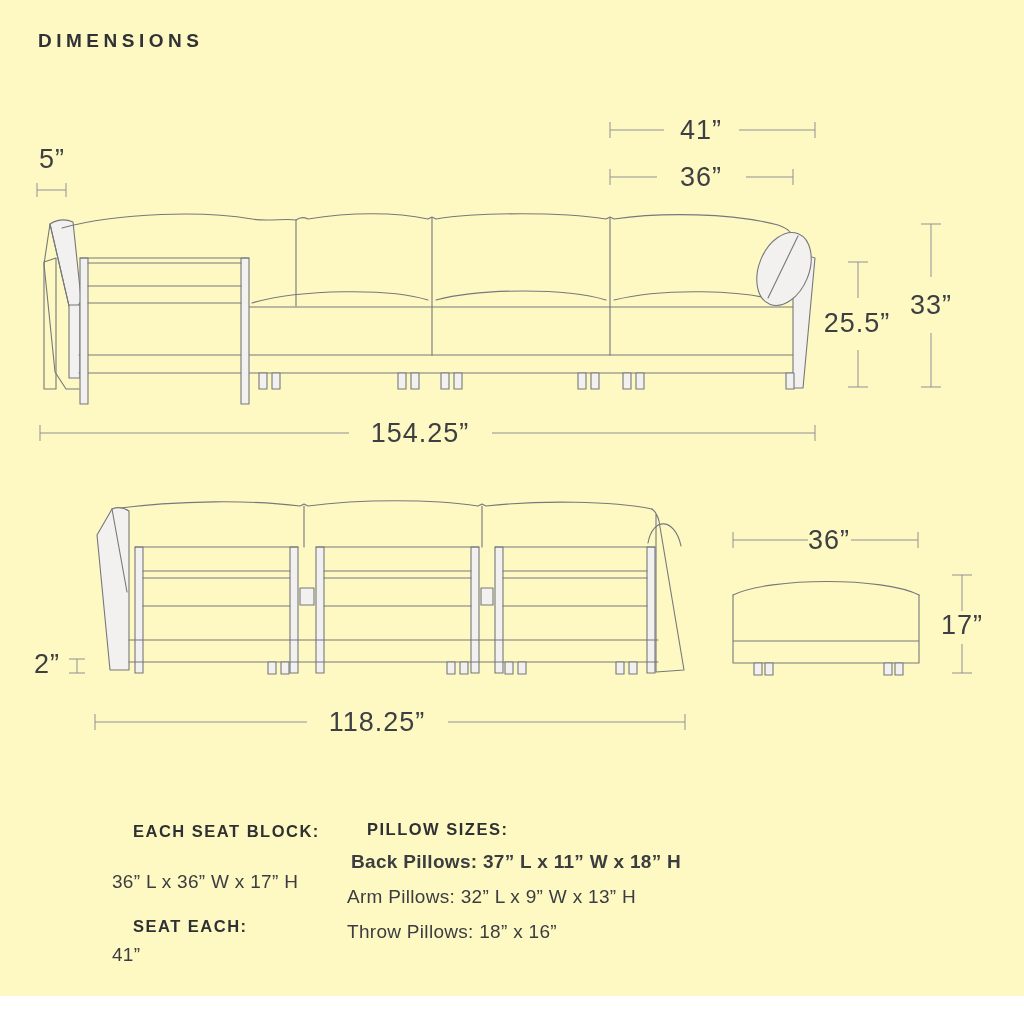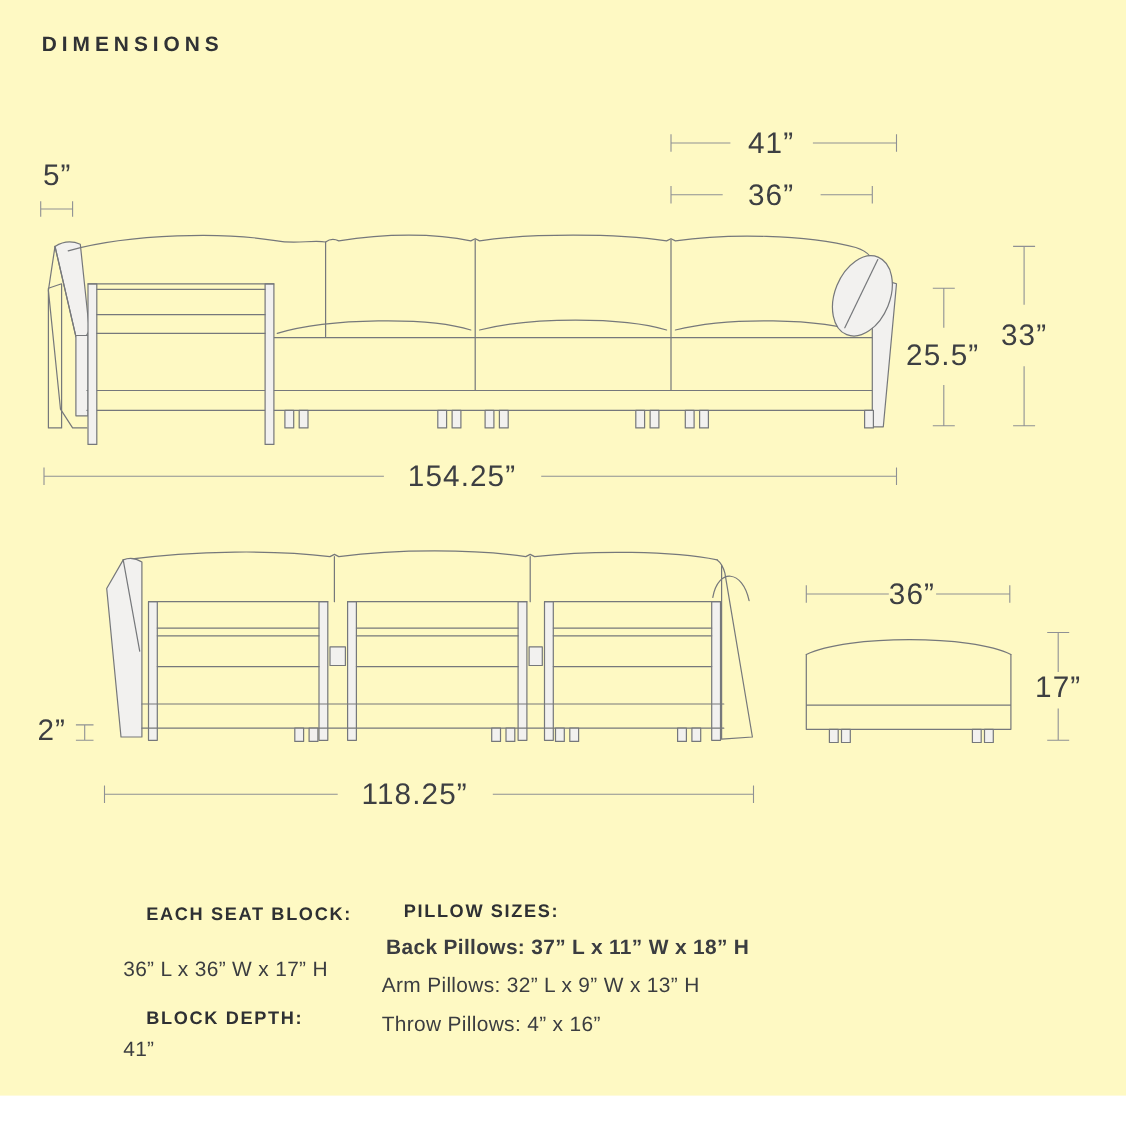--- a/index.html
+++ b/index.html
@@ -156,21 +156,21 @@
       <path d="M733,532 L733,548 M918,532 L918,548 M733,540 L808,540 M851,540 L918,540"></path>
       <path d="M952,575 L972,575 M952,673 L972,673 M962,575 L962,611 M962,644 L962,673"></path>
     </g>
     <text class="dimtext" text-anchor="middle" x="829" y="549">36”</text>
     <text class="dimtext" text-anchor="middle" x="962" y="634">17”</text>
   </svg>
 
   <div class="spec-label" style="left:113px;top:822px;">EACH SEAT BLOCK:</div>
   <div class="spec-value" style="left:112px;top:851px;margin-top:20px;">36” L x 36” W x 17” H</div>
 
-  <div class="spec-label" style="left:113px;top:917px;">BLOCK DEPTH:</div>
+  <div class="spec-label" style="left:113px;top:917px;">SEAT EACH:</div>
   <div class="spec-value" style="left:112px;top:944px;">41”</div>
 
   <div class="spec-label" style="left:347px;top:820px;text-align:center;">PILLOW SIZES:</div>
   <div class="spec-value" style="left:351px;top:851px;font-weight:bold;">Back Pillows: 37” L x 11” W x 18” H</div>
   <div class="spec-value" style="left:347px;top:886px;">Arm Pillows: 32” L x 9” W x 13” H</div>
-  <div class="spec-value" style="left:347px;top:921px;">Throw Pillows: 4” x 16”</div>
+  <div class="spec-value" style="left:347px;top:921px;">Throw Pillows: 18” x 16”</div>
 
 </div>
 
 </body></html>

